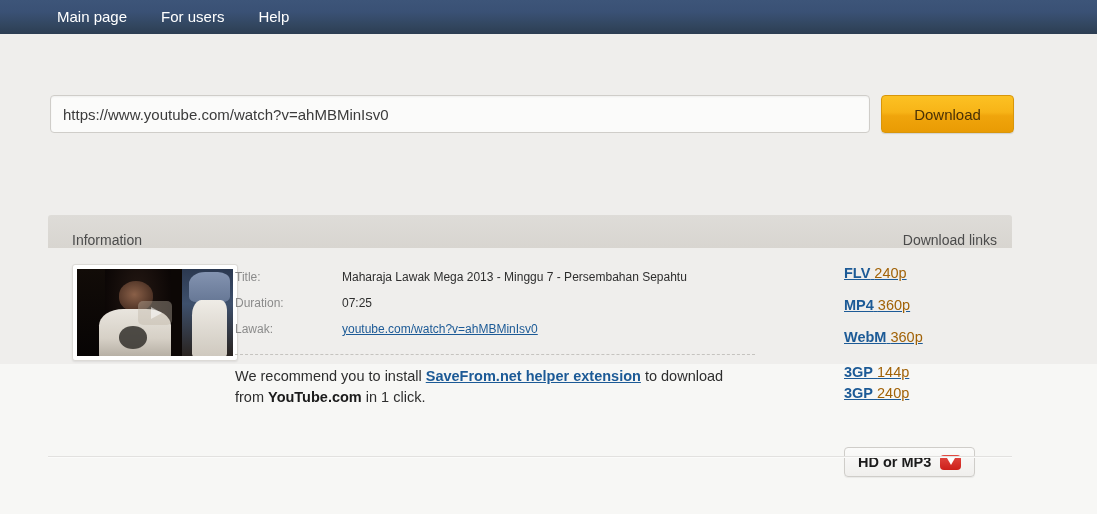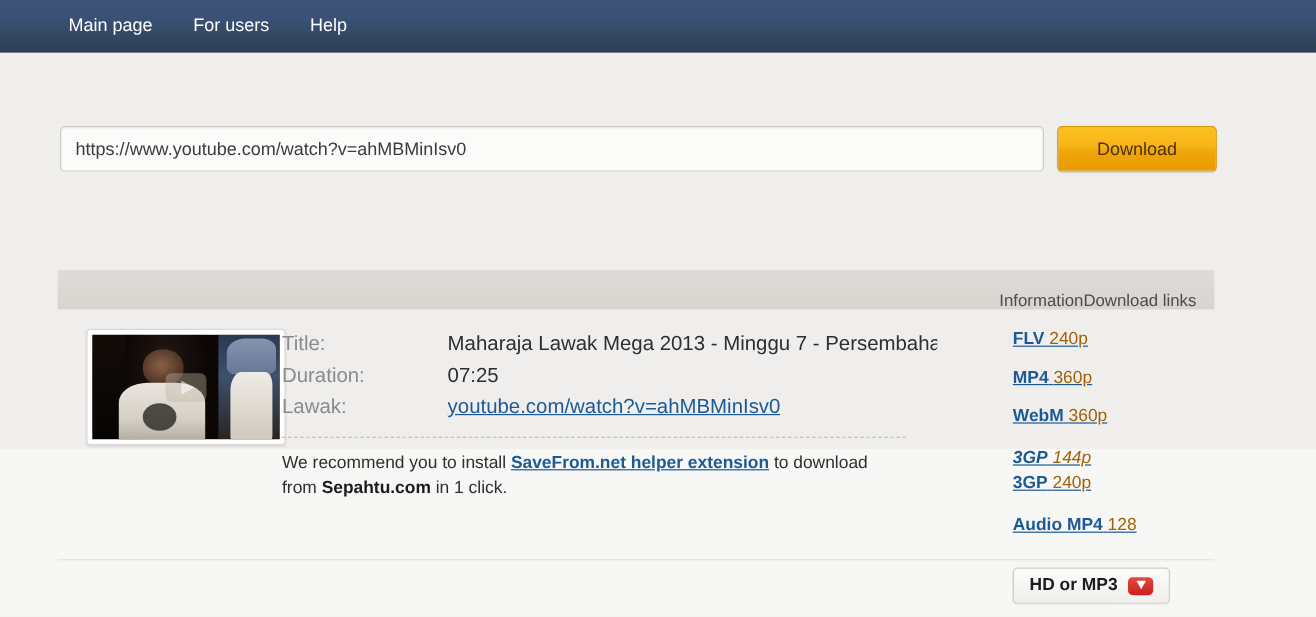--- a/index.html
+++ b/index.html
@@ -10,21 +10,21 @@
     width: 1097px;
     height: 514px;
     overflow: hidden;
     background: #f7f7f5;
     font-family: "Liberation Sans", sans-serif;
     -webkit-font-smoothing: antialiased;
   }
 
   
   .topnav {
-    height: 44px;
+    height: 34px;
     background: linear-gradient(to bottom, #3d5579 0%, #3a5175 35%, #32465f 75%, #2c3d52 100%);
     display: flex;
     align-items: center;
     padding-left: 40px;
     box-sizing: border-box;
   }
   .topnav a {
     color: #ffffff;
     font-size: 15px;
     text-decoration: none;
@@ -98,21 +98,21 @@
     left: 48px;
     top: 181px;
     width: 964px;
   }
   .panel-head {
     height: 33px;
     background: linear-gradient(to bottom, #dedcd8 0%, #d8d5d0 100%);
     border-radius: 3px 3px 0 0;
     display: flex;
     align-items: center;
-    justify-content: flex-end;
+    justify-content: space-between;
     padding: 16px 15px 0 24px;
     box-sizing: border-box;
     font-size: 14px;
     color: #4b4b4b;
   }
   .panel-body {
     display: flex;
     padding: 16px 0 0 0;
   }
 
@@ -167,21 +167,21 @@
              border-left: 11px solid rgba(255,255,255,.55);
              border-top: 6px solid transparent; border-bottom: 6px solid transparent; }
 
   
   .info {
     flex: 1 1 auto;
     padding-left: 18px;
     padding-right: 10px;
     min-width: 0;
   }
-  .meta-row { display: flex; font-size: 17px; line-height: 26px; gap: 31px; }
+  .meta-row { display: flex; font-size: 12px; line-height: 26px; }
   .meta-label { width: 107px; flex: 0 0 107px; color: #8b8b8b; }
   .meta-value { color: #2e2e2e; white-space: nowrap; overflow: hidden; }
   .meta-value.clip { max-width: 408px; }
   .meta-value a { color: #1c5a96; text-decoration: underline; }
 
   .dashed {
     border-top: 1px dashed #c5c3bf;
     margin: 12px 8px 0 0;
     max-width: 520px;
   }
@@ -205,25 +205,25 @@
   .links a {
     display: block;
     font-size: 14.5px;
     color: #1c5a96;
     text-decoration: underline;
     margin-bottom: 16px;
     white-space: nowrap;
   }
   .links a .q { font-weight: normal; color: #a16207; }
   .links a .f { font-weight: bold; }
-  .links a.tight { margin-bottom: 5px; font-style: italic; }
+  .links a.tight { margin-bottom: 5px; }
   .links a.gap { margin-bottom: 19px; }
 
   .hdbtn {
-    margin-top: 11px;
+    margin-top: 27px;
     display: inline-flex;
     align-items: center;
     gap: 9px;
     height: 30px;
     padding: 0 13px;
     background: linear-gradient(to bottom, #fbfbfa 0%, #f0efed 100%);
     border: 1px solid #cfcdc9;
     border-radius: 4px;
     font-size: 14.5px;
     font-weight: bold;
@@ -299,21 +299,21 @@
         <div class="meta-row">
           <div class="meta-label">Lawak:</div>
           <div class="meta-value">
             <a href="#">youtube.com/watch?v=ahMBMinIsv0</a>
           </div>
         </div>
 
         <div class="dashed"></div>
 
         <div class="recommend">
-          <span>We recommend you to install </span><a href="#">SaveFrom.net helper extension</a><span> to download from </span><b>Sepahtu.com</b><span> in 1 click.</span>
+          <span>We recommend you to install </span><a href="#">SaveFrom.net helper extension</a><span> to download from </span><b>YouTube.com</b><span> in 1 click.</span>
         </div>
 
       </div>
 
       <div class="links">
 
         <a href="#">
           <span class="f">FLV</span>
           <span class="q">240p</span>
         </a>
@@ -331,24 +331,20 @@
         <a href="#" class="tight">
           <span class="f">3GP</span>
           <span class="q">144p</span>
         </a>
 
         <a href="#" class="gap">
           <span class="f">3GP</span>
           <span class="q">240p</span>
         </a>
 
-        <a href="#">
-          <span class="f">Audio MP4</span>
-          <span class="q">128</span>
-        </a>
 
         <button class="hdbtn">
           <span>HD or MP3</span>
           <span class="yt-badge"></span>
         </button>
 
       </div>
 
     </div>
   </div>

